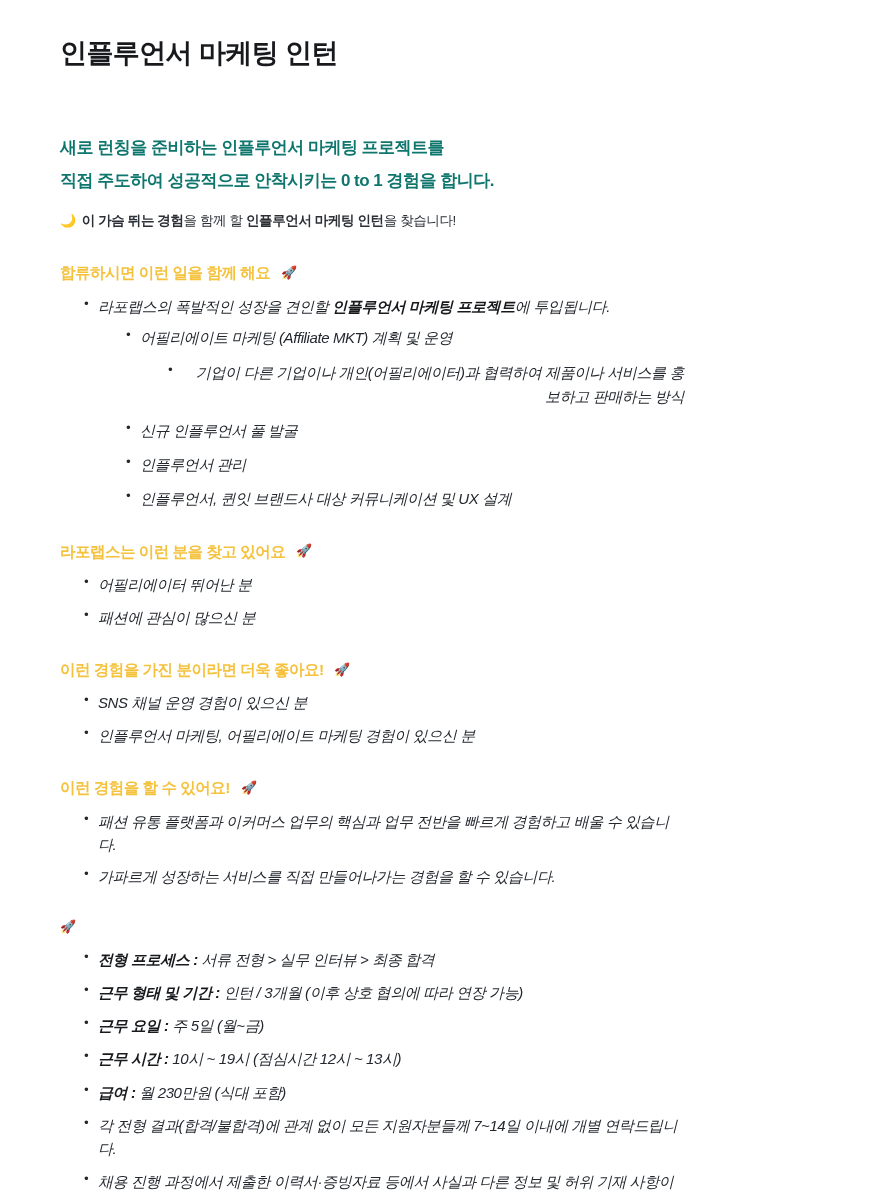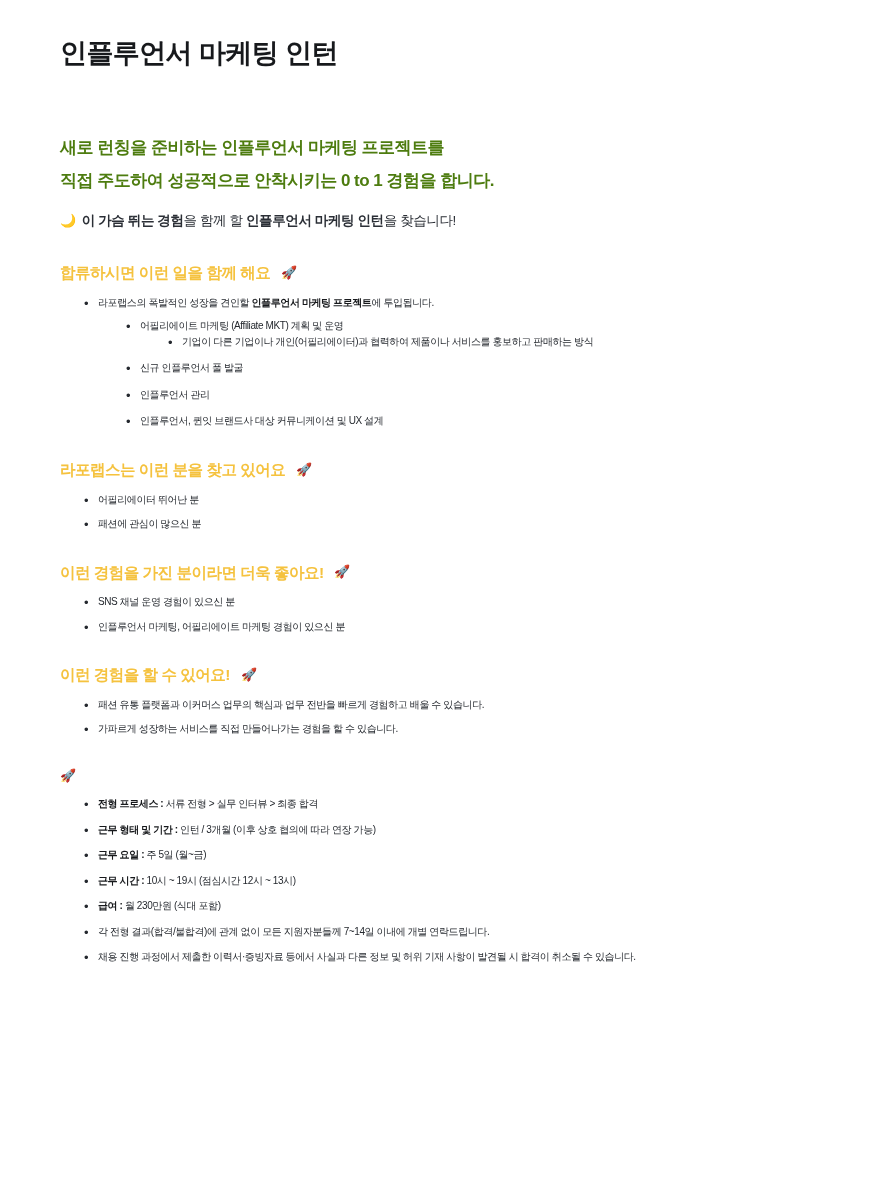--- a/index.html
+++ b/index.html
@@ -28,21 +28,21 @@
     margin: 6px 0 0 0;
     line-height: 1.3;
   }
   .lede {
     margin-top: 60px;
   }
   .lede-line {
     font-size: 17px;
     font-weight: bold;
     letter-spacing: -0.5px;
-    color: #4d7c0f;
+    color: #0f766e;
     line-height: 1.95;
   }
   .lede-sub {
     margin-top: 13px;
     font-size: 13.5px;
     letter-spacing: -0.4px;
     color: #2b2f36;
     line-height: 1.6;
     display: flex;
     align-items: baseline;
@@ -75,31 +75,33 @@
     margin: 11px 0 0 0;
     padding: 0 0 0 24px;
   }
   ul.lvl2 {
     list-style: none;
     margin: 8px 0 0 0;
     padding: 0 0 0 28px;
   }
   ul.lvl3 {
     list-style: none;
-    margin: 0 0 0 0;
+    margin: 12px 0 0 0;
     padding: 0 0 0 28px;
+    text-align: right;
   }
   li {
     position: relative;
-    font-size: 10px;
+    font-size: 15px;
     letter-spacing: -0.4px;
     color: #24282e;
     line-height: 1.55;
     padding-left: 14px;
     margin-bottom: 11px;
+    font-style: italic;
   }
   li:last-child {
     margin-bottom: 0;
   }
   li::before {
     content: "\2022";
     position: absolute;
     left: 0;
     top: -1px;
     color: #24282e;

